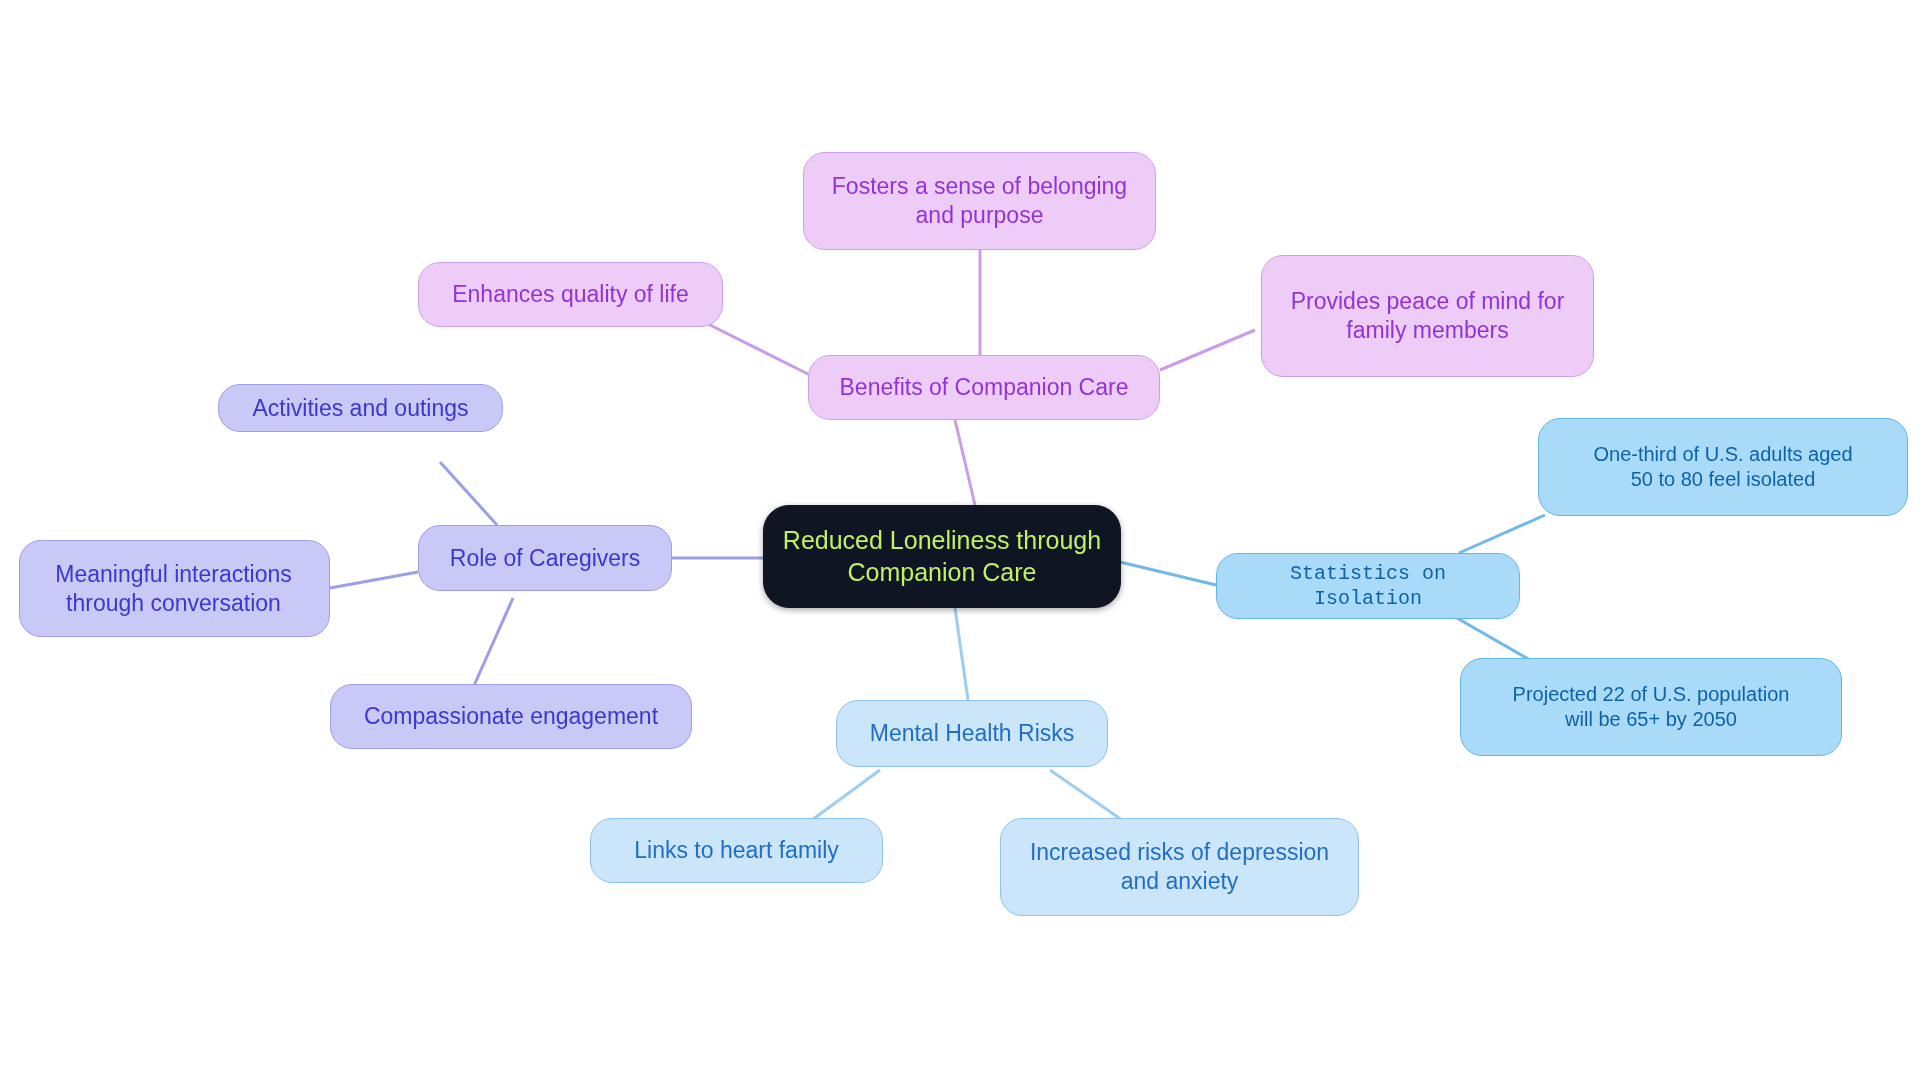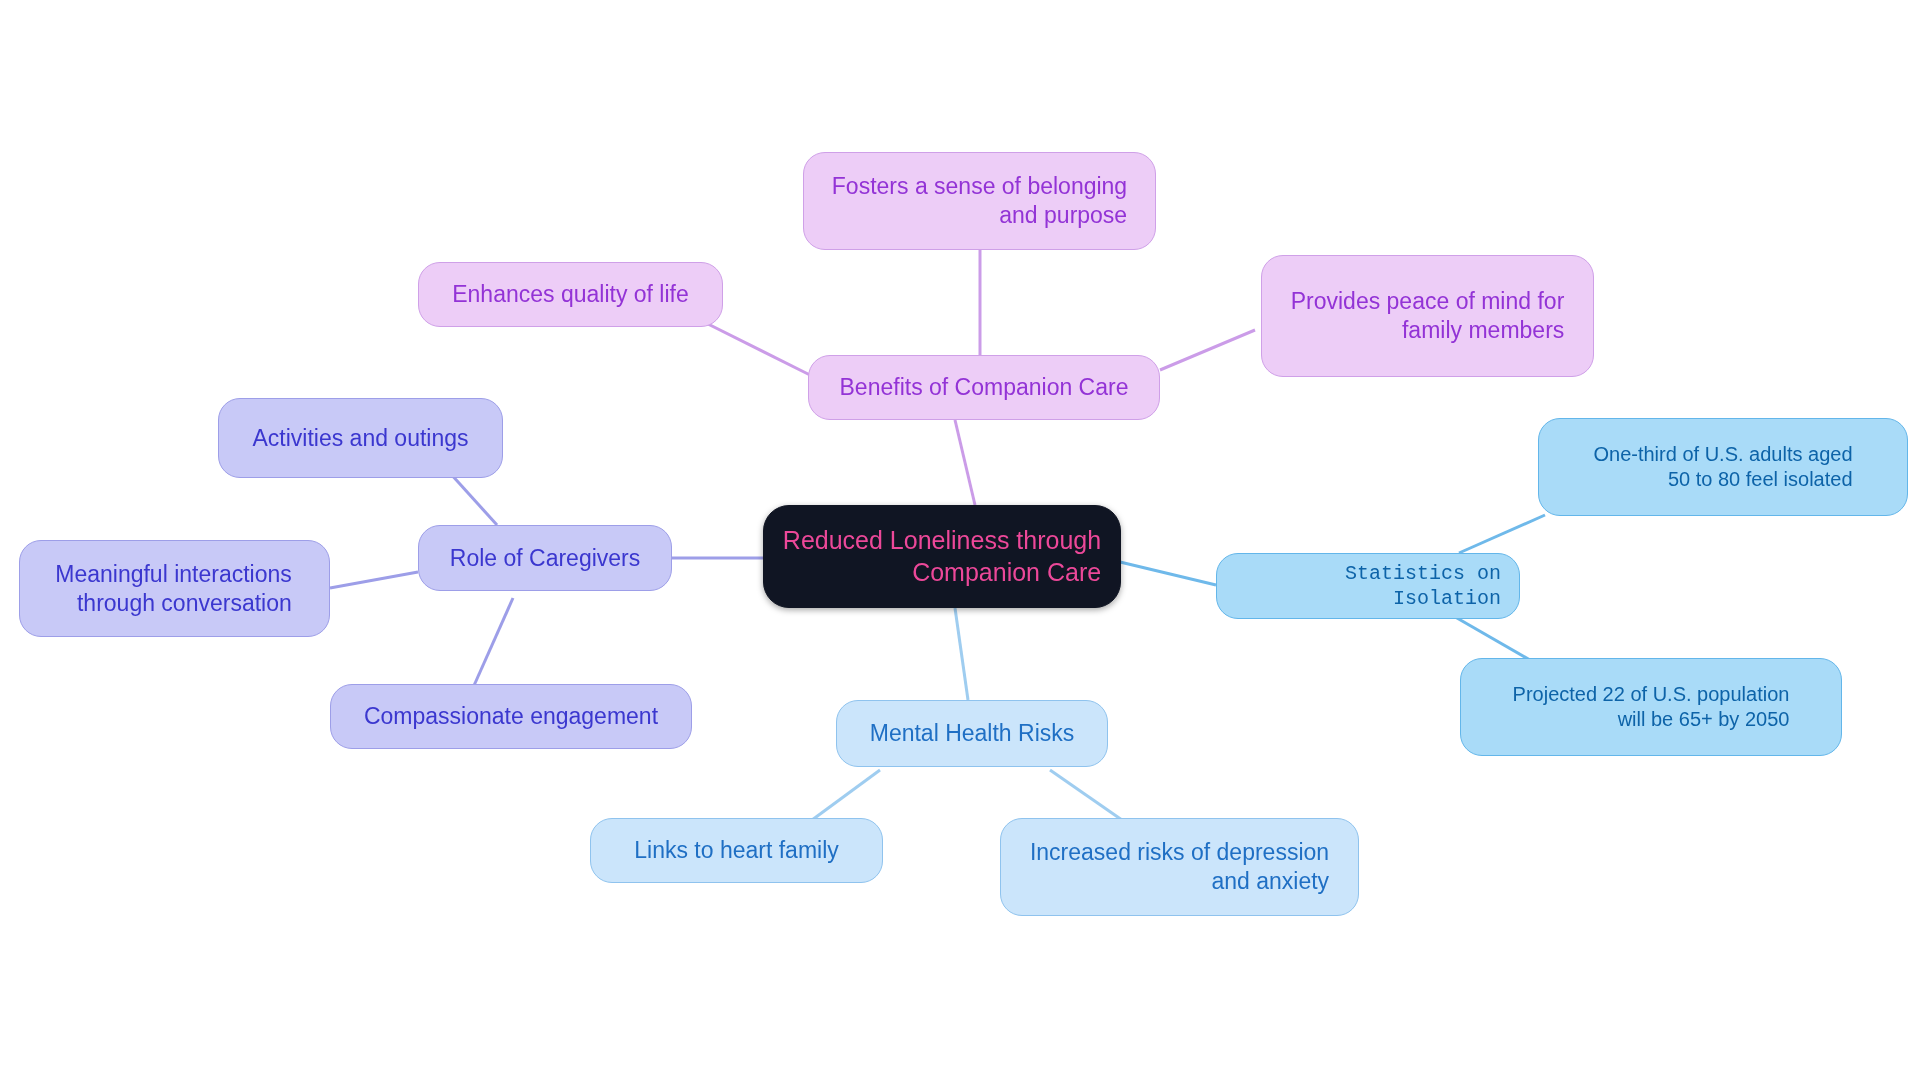--- a/index.html
+++ b/index.html
@@ -24,32 +24,32 @@
     width: 1920px;
     height: 1083px;
     pointer-events: none;
   }
   .node {
     position: absolute;
     box-sizing: border-box;
     display: flex;
     align-items: center;
     justify-content: center;
-    text-align: right;
+    text-align: center;
     border-radius: 22px;
     border-style: solid;
     border-width: 1.5px;
     line-height: 1.25;
     padding: 6px 18px;
     white-space: pre-line;
   }
   .node-root {
     background: #101523;
     border-color: #101523;
-    color: #ec4899;
+    color: #bef264;
     font-size: 25px;
     border-radius: 26px;
     box-shadow: 0 2px 6px rgba(0,0,0,0.35);
   }
   .node-purple {
     background: #edcdf7;
     border-color: #cfa0e8;
     color: #9333d6;
     font-size: 23px;
   }
@@ -116,21 +116,21 @@
   <div class="node node-purple" style="left:803px; top:152px; width:353px; height:98px;">Fosters a sense of belonging
 and purpose</div>
 
   <div class="node node-purple" style="left:418px; top:262px; width:305px; height:65px;">Enhances quality of life</div>
 
   <div class="node node-purple" style="left:1249px; top:255px; width:333px; height:122px;margin-left:12px;">Provides peace of mind for
 family members</div>
 
   <div class="node node-indigo" style="left:418px; top:525px; width:254px; height:66px;">Role of Caregivers</div>
 
-  <div class="node node-indigo" style="left:218px; top:398px; width:285px; height:80px;">Activities and outings</div>
+  <div class="node node-indigo" style="left:218px; top:384px; width:285px; height:48px;">Activities and outings</div>
 
   <div class="node node-indigo" style="left:19px; top:540px; width:311px; height:97px;padding-left:16px;">Meaningful interactions
 through conversation</div>
 
   <div class="node node-indigo" style="left:295px; top:684px; width:362px; height:65px;margin-left:35px;">Compassionate engagement</div>
 
   <div class="node node-blue-mid" style="left:1216px; top:553px; width:304px; height:66px;font-family:Liberation Mono, monospace;">Statistics on Isolation</div>
 
   <div class="node node-blue-mid" style="left:1538px; top:418px; width:370px; height:98px;">One-third of U.S. adults aged
 50 to 80 feel isolated</div>

